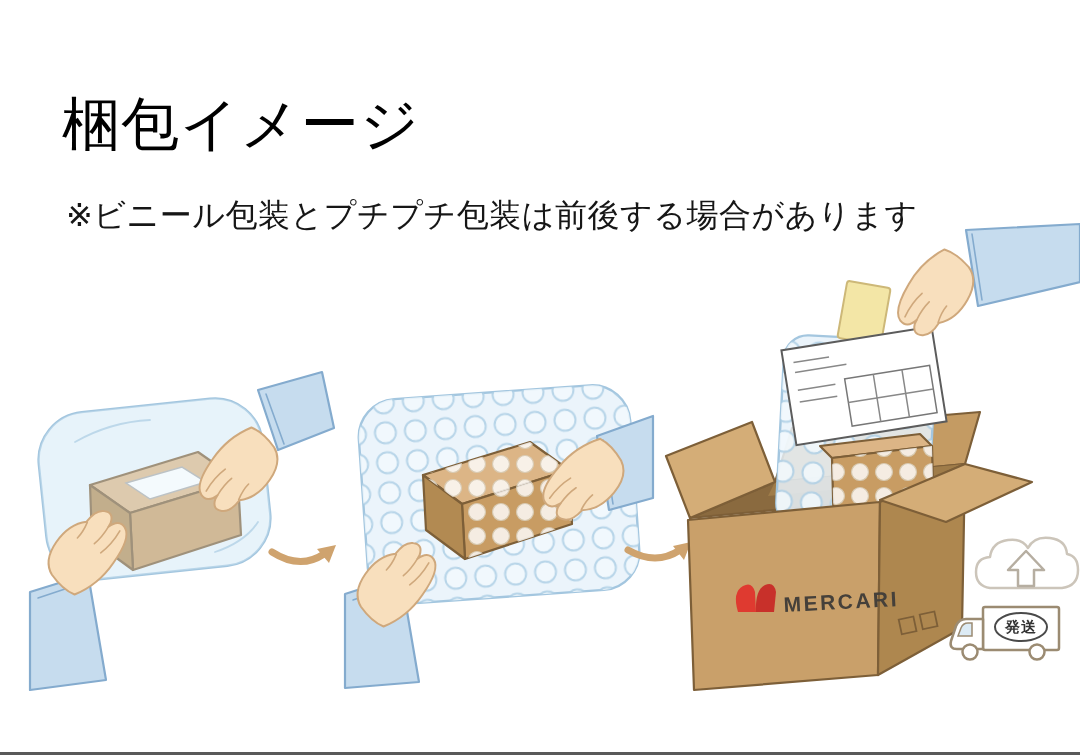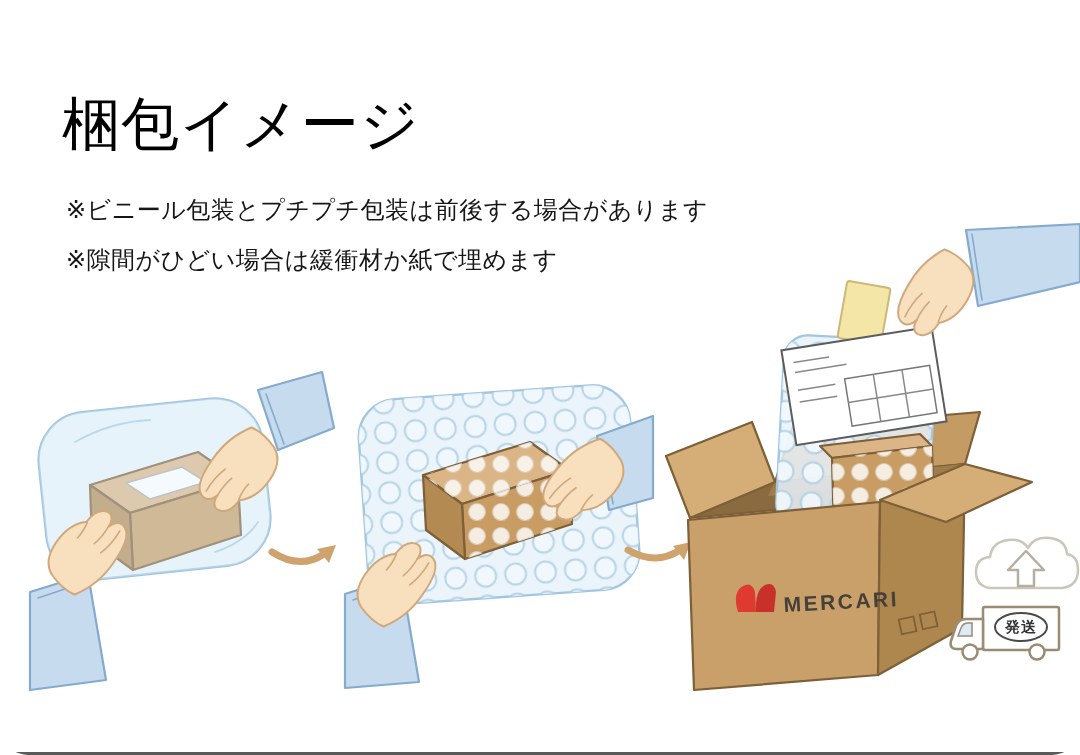--- a/index.html
+++ b/index.html
@@ -1,20 +1,20 @@
 <!DOCTYPE html>
 <html><head>
 <meta charset="utf-8">
 <style>
   html,body{margin:0;padding:0;}
   body{font-family:"Liberation Sans","DejaVu Sans",sans-serif;background:#fff;}
-  #app{position:relative;width:1080px;height:755px;background:#ffffff;overflow:hidden;border-radius:28px;}
+  #app{position:relative;width:1080px;height:755px;background:#ffffff;overflow:hidden;}
   .title{position:absolute;left:62px;top:86px;font-size:58px;font-weight:500;color:#000;letter-spacing:1px;}
   .notes{position:absolute;left:66px;top:196px;}
-  .note{font-size:24px;font-weight:500;color:#161616;letter-spacing:.5px;line-height:1.2;margin-bottom:21px;}
+  .note{font-size:32px;font-weight:500;color:#161616;letter-spacing:.5px;line-height:1.2;margin-bottom:21px;}
   .illu{position:absolute;left:0;top:220px;}
   .bottom-edge{position:absolute;left:0;right:0;bottom:0;height:3px;background:#595959;}
   
   .skin{fill:#f8dfbd;stroke:#cfa87c;stroke-width:2;stroke-linejoin:round;}
   .fline{fill:none;stroke:#cfa87c;stroke-width:1.6;stroke-linecap:round;}
   .slv{fill:#c6dcee;stroke:#84abce;stroke-width:2.2;stroke-linejoin:round;}
   .cuff{fill:none;stroke:#84abce;stroke-width:1.6;stroke-linecap:round;}
   .card{stroke:#7d5f38;stroke-width:2.2;stroke-linejoin:round;}
   .plastic{fill:#e7f2fa;fill-opacity:.85;stroke:#a3c6df;stroke-width:2.4;}
   .foldline{fill:none;stroke:#bdd8ea;stroke-width:1.8;stroke-linecap:round;}
@@ -26,21 +26,20 @@
 </style>
 </head>
 <body>
 
 <div id="app">
 
   <div class="title">梱包イメージ</div>
 
   <div class="notes">
     <div class="note">※ビニール包装とプチプチ包装は前後する場合があります</div>
-    <div class="note">※隙間がひどい場合は緩衝材か紙で埋めます</div>
   </div>
 
   <svg class="illu" width="1080" height="535" viewBox="0 0 1080 535">
     <defs>
       <pattern id="bub" width="30" height="30" patternUnits="userSpaceOnUse">
         <circle cx="15" cy="15" r="10.5" fill="#f2f9fd" stroke="#aecfe5" stroke-width="2"></circle>
       </pattern>
       <pattern id="bubW" width="24" height="24" patternUnits="userSpaceOnUse">
         <circle cx="12" cy="12" r="8.5" fill="rgba(255,255,255,0.9)" stroke="#d8cdb8" stroke-width="1.2"></circle>
       </pattern>

